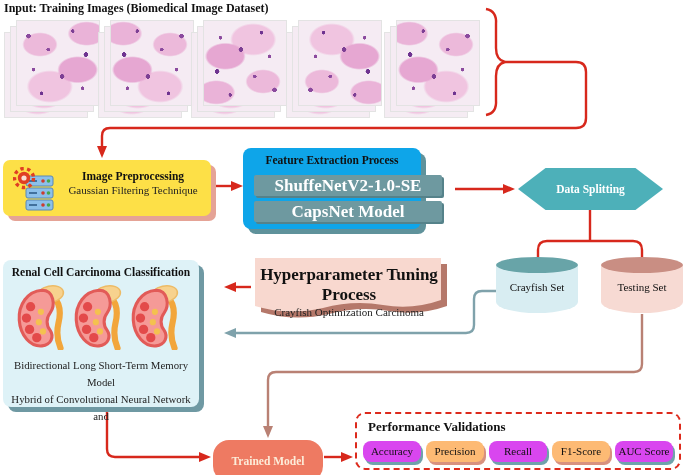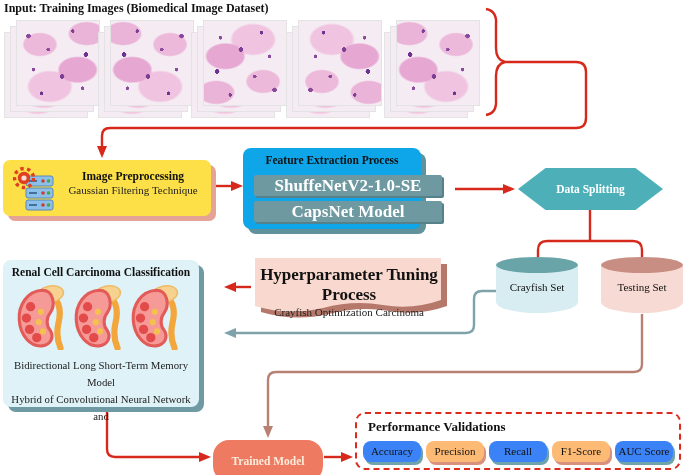--- a/index.html
+++ b/index.html
@@ -96,21 +96,21 @@
   .pill { left:213px; top:440px; width:110px; height:42px; background:#ee7a62; border-radius:16px;
           display:flex; align-items:center; justify-content:center;
           color:#fcecd9; font-weight:bold; font-size:11.5px; }
 
   
   .perf { left:355px; top:412px; width:326px; height:58px; border:2px dashed #dd2a1c; border-radius:10px;
           background:#fff; }
   .perf .t1 { position:absolute; left:11px; top:5px; font-size:13px; font-weight:bold; color:#111; }
   .badges { position:absolute; left:6px; right:6px; top:27px; display:flex; justify-content:space-between; }
   .badge { width:58px; height:21px; border-radius:8px; text-align:center; line-height:21px; font-size:11px; color:#111; }
-  .badge.blue { background:#3b82f6; box-shadow:2px 3px 0 #6fa3ab; }
+  .badge.blue { background:#d946ef; box-shadow:2px 3px 0 #6fa3ab; }
   .badge.pink { background:#fdba74; box-shadow:2px 3px 0 #d8917f; }
 </style>
 </head>
 <body>
 
 <div class="canvas">
 
   <div class="main-title">Input: Training Images (Biomedical Image Dataset)</div>
 
   <div class="stack" style="left:16px;">

